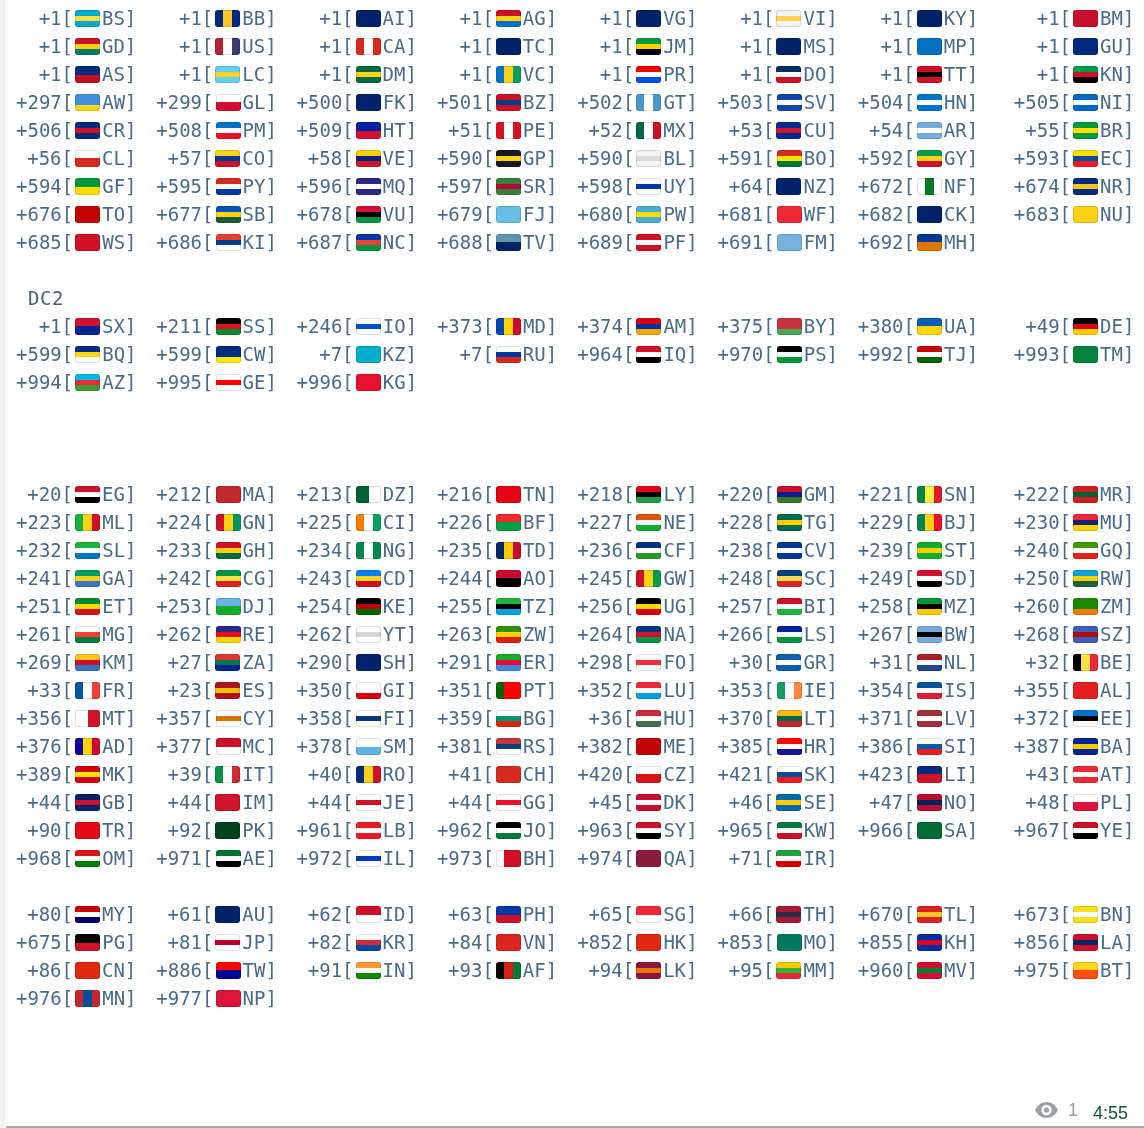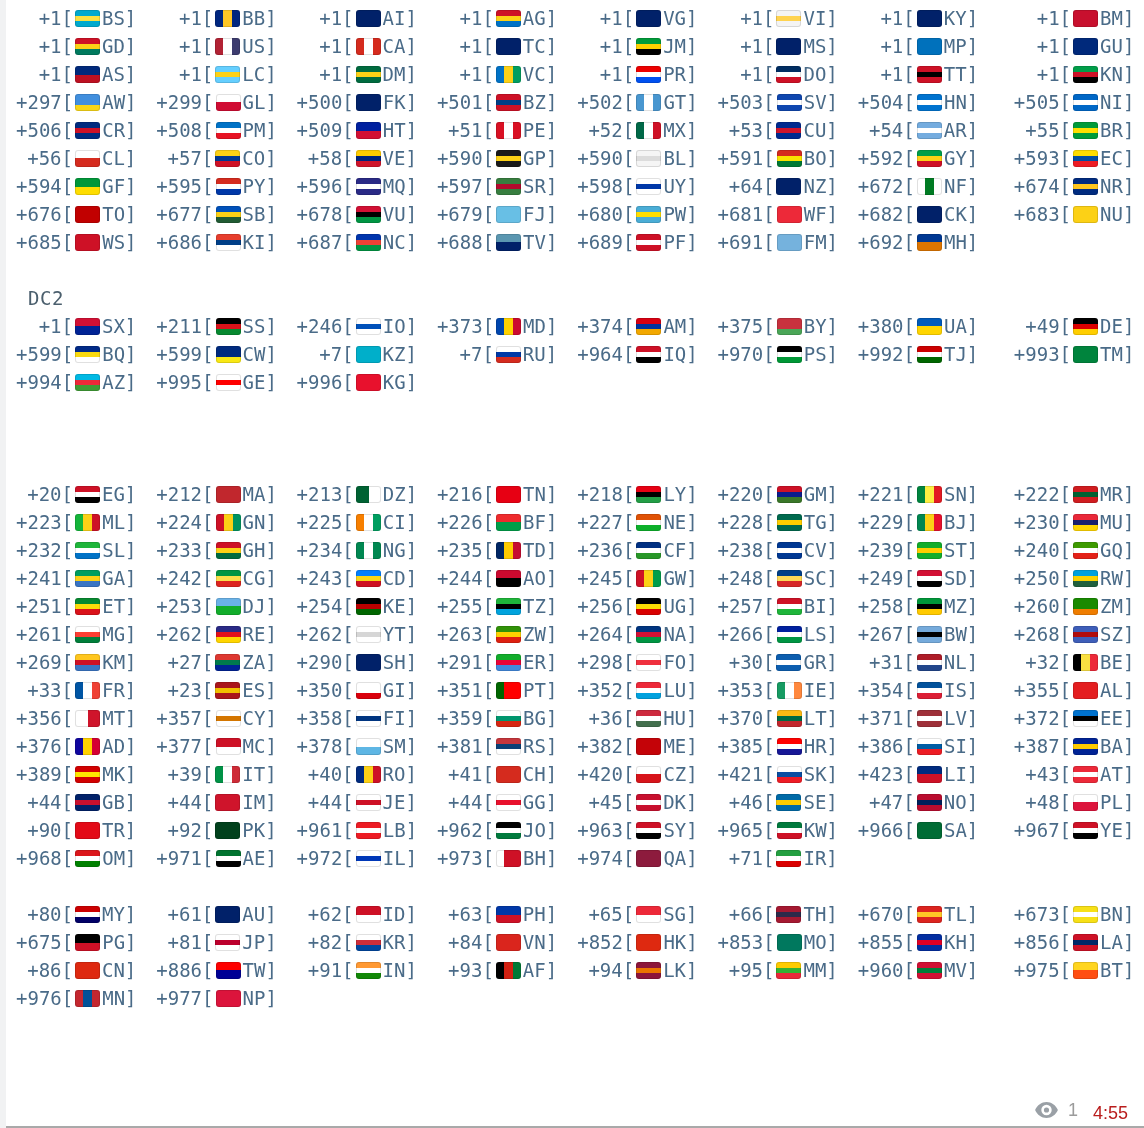--- a/index.html
+++ b/index.html
@@ -44,21 +44,21 @@
   .footer{
     position:absolute;
     right:16px;bottom:4px;
     display:flex;align-items:center;gap:9px;
     color:#9b9b9b;
     font-family:"Liberation Sans","DejaVu Sans",sans-serif;
     font-size:18px;
   }
   .eye{display:inline-flex;align-items:center;}
   .views{color:#9b9b9b;}
-  .time{color:#b91c1c;margin-left:6px;margin-top:7px;}
+  .time{color:#14532d;margin-left:6px;margin-top:7px;}
 </style>
 </head>
 <body>
 
 <div id="message-body">
     <div class="section">
       <div class="grid">
         <div class="cell"><span class="num">+1[</span><span class="flag" style="background: linear-gradient(rgb(0, 169, 206) 0%, rgb(0, 169, 206) 33%, rgb(250, 224, 66) 33%, rgb(250, 224, 66) 67%, rgb(0, 169, 206) 67%, rgb(0, 169, 206) 100%);"></span><span class="cc">BS]</span></div>
         <div class="cell"><span class="num">+1[</span><span class="flag" style="background: linear-gradient(to right, rgb(0, 38, 127) 0%, rgb(0, 38, 127) 33%, rgb(255, 199, 38) 33%, rgb(255, 199, 38) 67%, rgb(0, 38, 127) 67%, rgb(0, 38, 127) 100%);"></span><span class="cc">BB]</span></div>
         <div class="cell"><span class="num">+1[</span><span class="flag" style="background: rgb(1, 33, 105);"></span><span class="cc">AI]</span></div>

